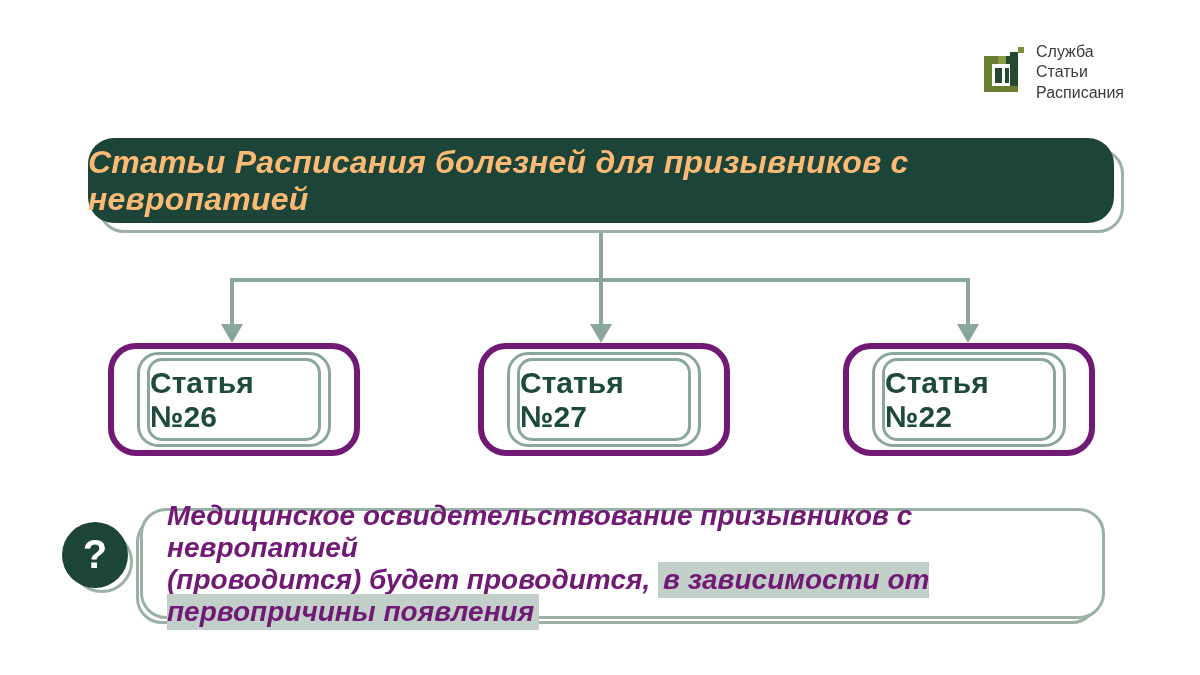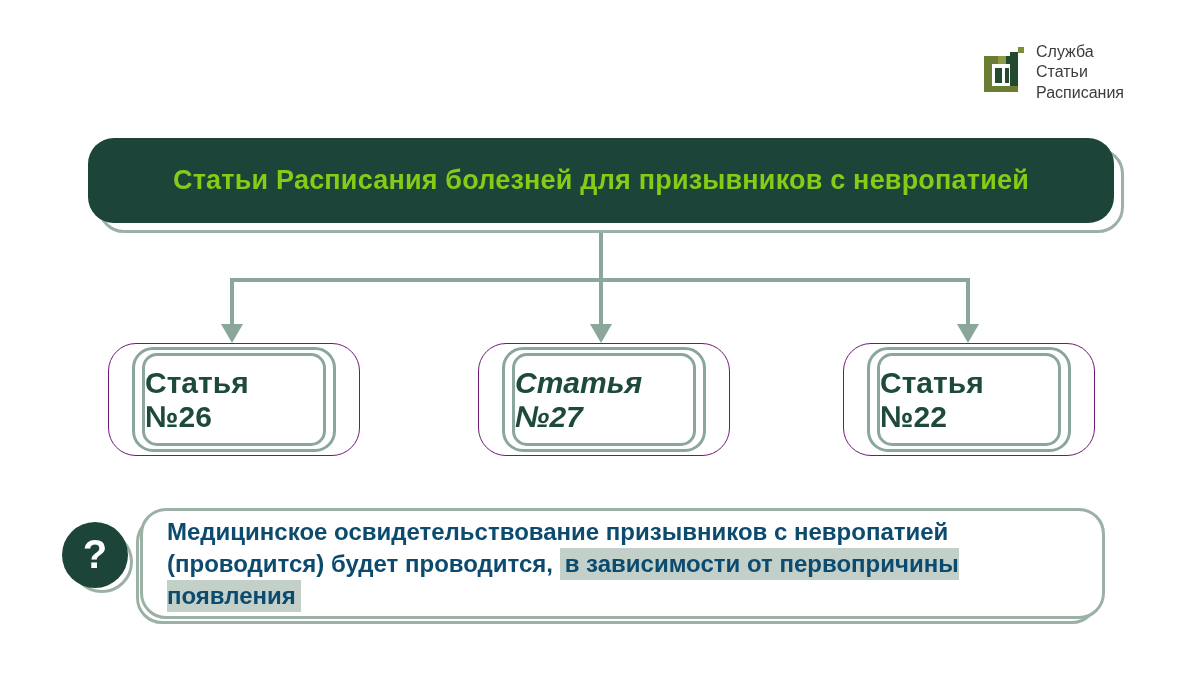--- a/index.html
+++ b/index.html
@@ -20,21 +20,21 @@
   .banner-shadow {
     position:absolute; left:98px; top:148px; width:1026px; height:85px;
     border:3px solid #9cb1a6; border-radius:26px; background:#ffffff; z-index:1;
   }
   .banner {
     position:absolute; left:88px; top:138px; width:1026px; height:85px;
     background:#1c4438; border-radius:26px; z-index:2;
     display:flex; align-items:center; justify-content:center;
   }
   .banner-title {
-    color:#84cc16; font-weight:bold; font-size:27px; letter-spacing:0.2px;
+    color:#fdba74; font-weight:bold; font-size:32px; letter-spacing:0.2px;font-style:italic;
   }
 
   
   .line { position:absolute; background:#8ba69b; z-index:0; }
   .stem   { left:599px; top:231px; width:4px; height:49px; }
   .hbar   { left:230px; top:278px; width:740px; height:4px; }
   .drop-1 { left:230px; top:278px; width:4px; height:46px; }
   .drop-2 { left:599px; top:278px; width:4px; height:46px; }
   .drop-3 { left:966px; top:278px; width:4px; height:46px; }
   .arrowhead {
@@ -42,24 +42,24 @@
     border-left:11px solid transparent; border-right:11px solid transparent;
     border-top:19px solid #8ba69b;
   }
   .ah-1 { left:221px; top:324px; }
   .ah-2 { left:590px; top:324px; }
   .ah-3 { left:957px; top:324px; }
 
   
   .card {
     position:absolute; top:343px; width:252px; height:113px;
-    border:1px solid #701a75; border-radius:28px; background:#ffffff;
+    border:6px solid #701a75; border-radius:28px; background:#ffffff;
     padding:3px 23px; z-index:3;
   }
-  .card-1 { left:108px; } .card-2 { left:478px;font-style:italic; } .card-3 { left:843px; }
+  .card-1 { left:108px; } .card-2 { left:478px; } .card-3 { left:843px; }
   .card-mid {
     width:100%; height:100%;
     border:3px solid #8ba69b; border-radius:21px; padding:3px 7px;
   }
   .card-inner {
     width:100%; height:100%;
     border:3px solid #8ba69b; border-radius:15px;
     display:flex; align-items:center; justify-content:center;
   }
   .card-label { color:#1d4a3c; font-weight:bold; font-size:30px; }
@@ -80,21 +80,21 @@
   .note-shadow {
     position:absolute; left:136px; top:516px; width:962px; height:108px;
     border:3px solid #9cb1a6; border-radius:26px; background:#ffffff; z-index:1;
   }
   .note-box {
     position:absolute; left:140px; top:508px; width:965px; height:111px;
     border:3px solid #9cb1a6; border-radius:26px; background:#ffffff; z-index:2;
     padding:11px 24px; display:flex; align-items:center;
   }
   .note-text {
-    font-weight:600; font-size:24px; line-height:32px; color:#0c4a6e;
+    font-style:italic; font-weight:600; font-size:28px; line-height:32px; color:#701a75;
   }
   .hl { background:#c3cfc9; padding:2px 5px 3px 5px; }
 </style>
 </head>
 <body>
 
 <div class="stage">
 
   <div class="logo">
     <span>

